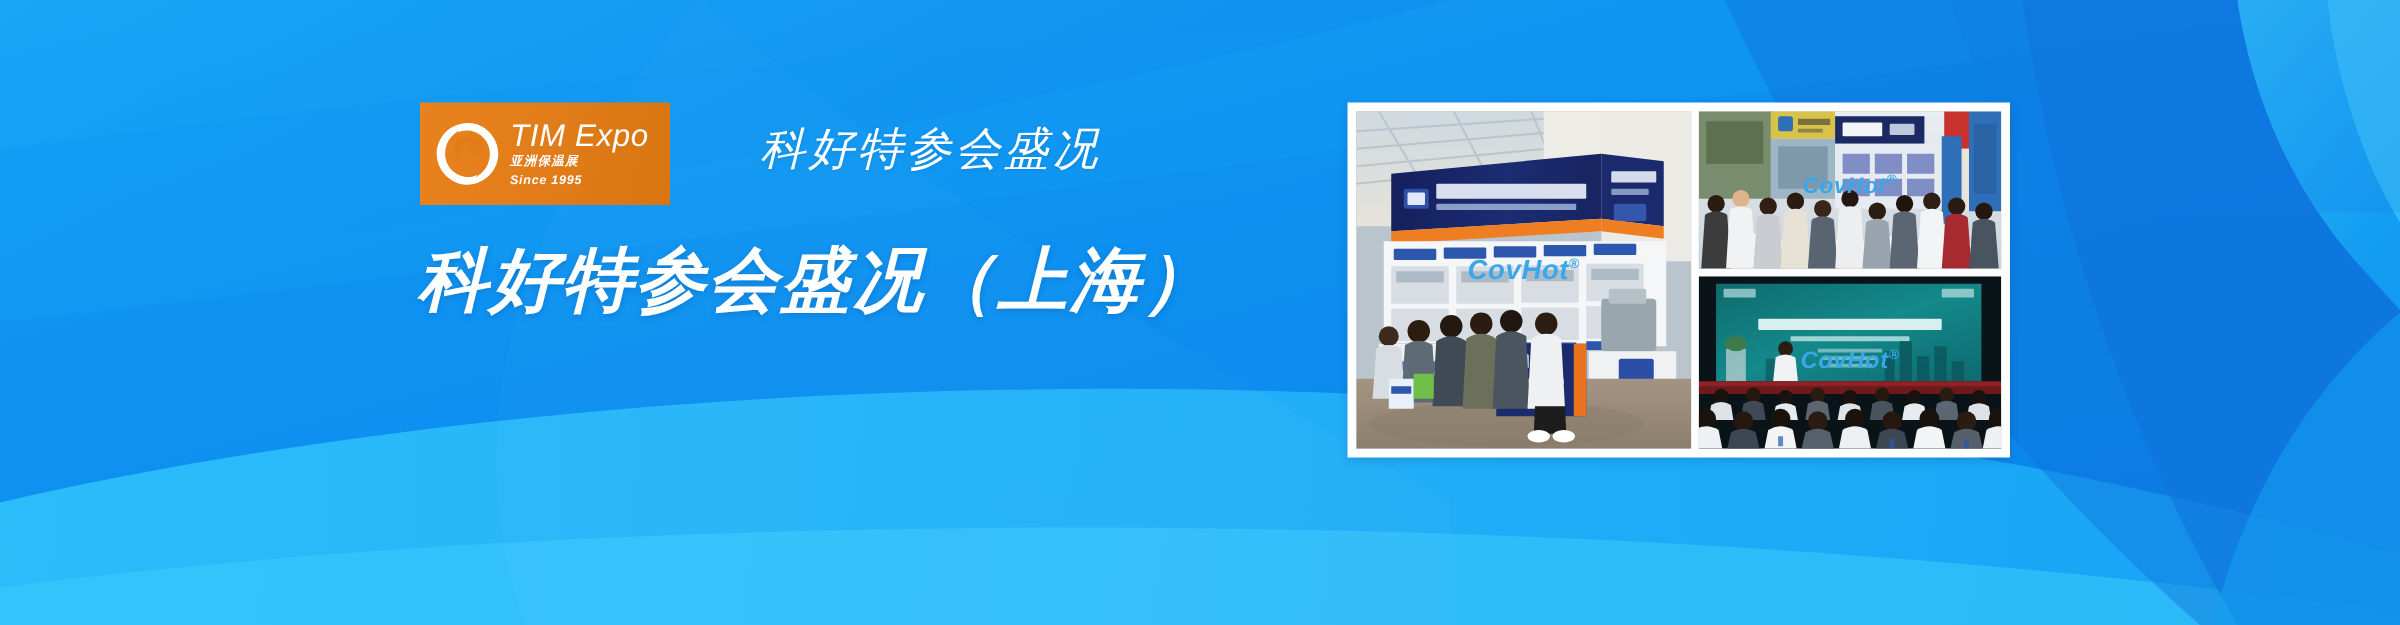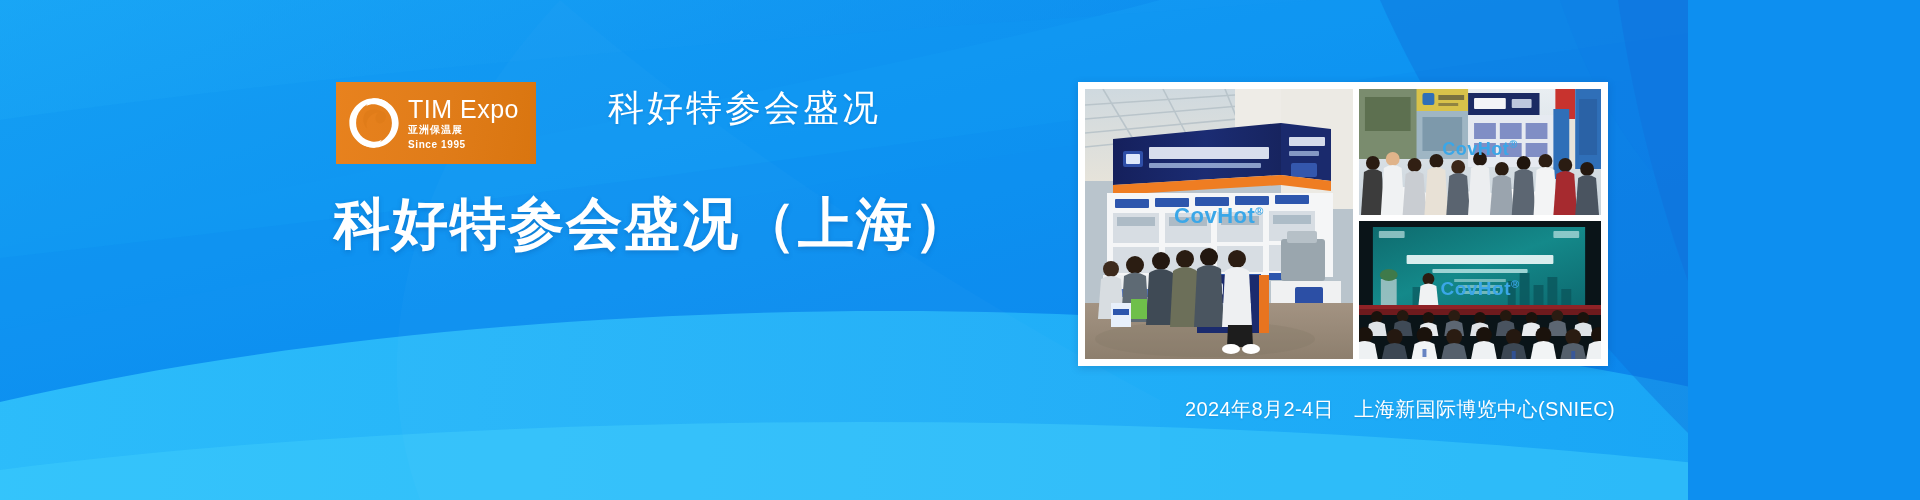--- a/index.html
+++ b/index.html
@@ -1,21 +1,21 @@
 <!DOCTYPE html>
 <html><head>
 <meta charset="utf-8">
 <style>
   html,body{margin:0;padding:0;}
   body{
     width:1920px;height:500px;overflow:hidden;
     font-family:"Liberation Sans","DejaVu Sans",sans-serif;
     background:#0d8ff0;
   }
-  .banner{position:relative;width:1688px;height:500px;overflow:hidden;background:#1d4ed8;}
+  .banner{position:relative;width:1920px;height:500px;overflow:hidden;background:#1d4ed8;font-style:italic;}
 
   
   .bg-layer{position:absolute;top:0;left:0;width:1920px;height:500px;}
   .bg-svg{display:block;width:1920px;height:500px;}
 
   
   .logo-box{
     position:absolute;left:336px;top:82px;width:200px;height:82px;
     background:linear-gradient(100deg,#e8821e 0%,#e07c19 55%,#d9750f 100%);
     display:flex;align-items:center;
@@ -28,21 +28,21 @@
   }
   .logo-cn{
     color:#ffffff;font-size:10px;font-weight:700;letter-spacing:1px;margin-top:3px;
   }
   .logo-since{
     color:#ffffff;font-size:10px;font-weight:700;letter-spacing:.6px;margin-top:5px;
   }
 
   
   .subtitle{
-    position:absolute;left:608px;top:84px;
+    position:absolute;left:608px;top:95px;
     color:#ffffff;font-size:36px;font-weight:400;letter-spacing:3px;
     text-shadow:0 1px 3px rgba(0,60,130,.18);
   }
   .title-block{position:absolute;left:334px;top:185px;}
   .title-line{
     color:#ffffff;font-size:56px;font-weight:700;letter-spacing:2px;line-height:1.38;
     white-space:nowrap;text-shadow:0 2px 5px rgba(0,55,125,.25);
   }
 
   
@@ -455,15 +455,14 @@
           </g>
         </svg>
         <div class="wm" style="top:58px;font-size:19px;">
           <span class="c">CovHot</span><span class="r">®</span>
         </div>
       </div>
 
     </div>
   </div>
 
-  <div class="date-line">2024年8月2-4日　上海新国际博览中心(SNIEC)</div>
 
 </div>
 
 </body></html>

